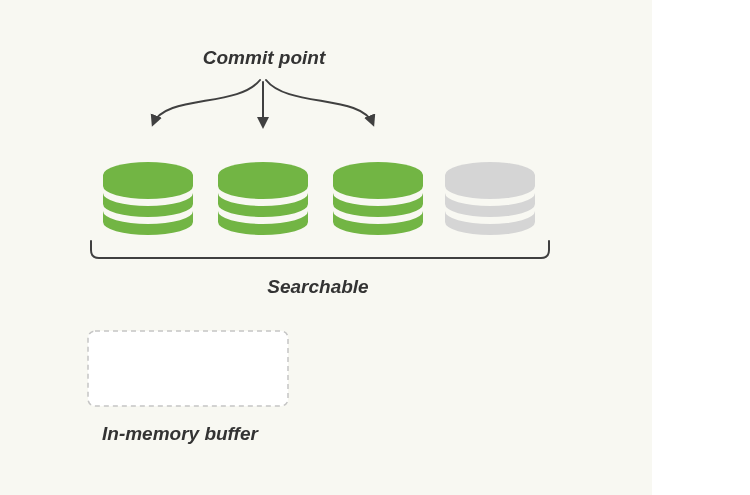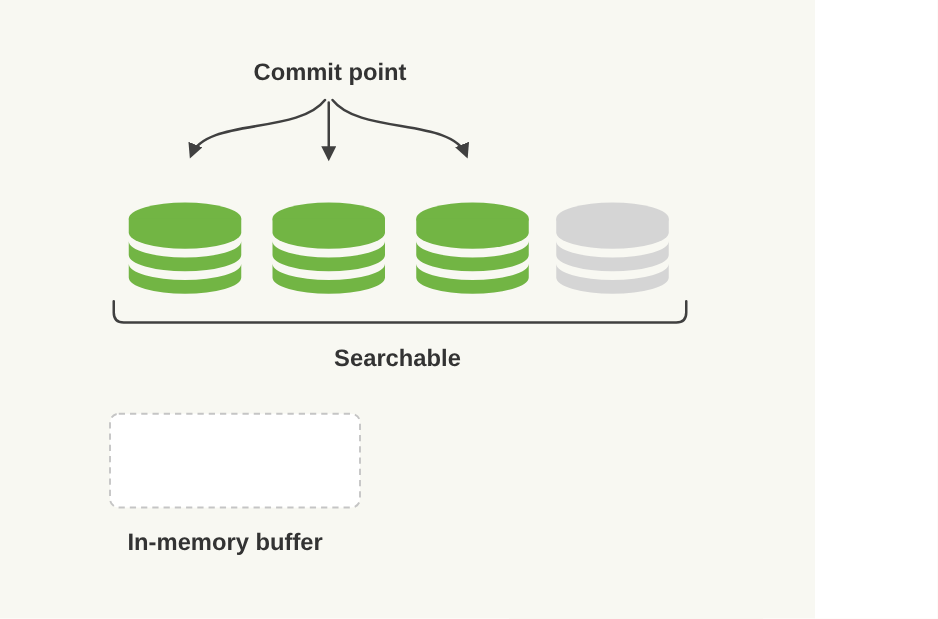--- a/index.html
+++ b/index.html
@@ -2,20 +2,21 @@
 <html><head>
 <meta charset="utf-8">
 <style>
   html, body { margin: 0; padding: 0; }
   body { font-family: "Liberation Sans", sans-serif; }
   .stage {
     position: relative;
     width: 652px;
     height: 495px;
     overflow: hidden;
+    font-style: italic;
   }
   svg { display: block; }
   text {
     font-family: "Liberation Sans", sans-serif;
     font-weight: 700;
     font-size: 19px;
   }
 </style>
 </head>
 <body>

